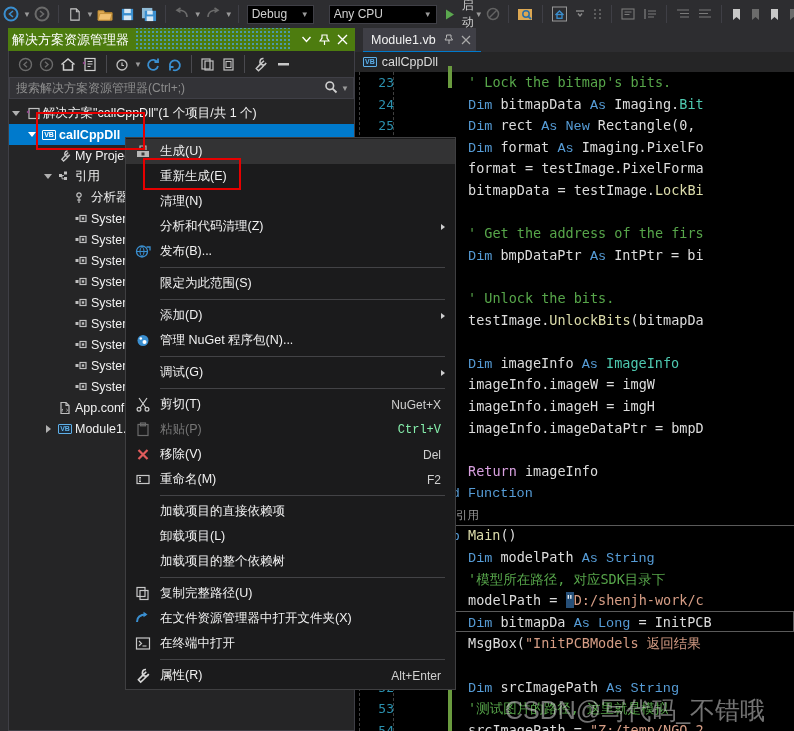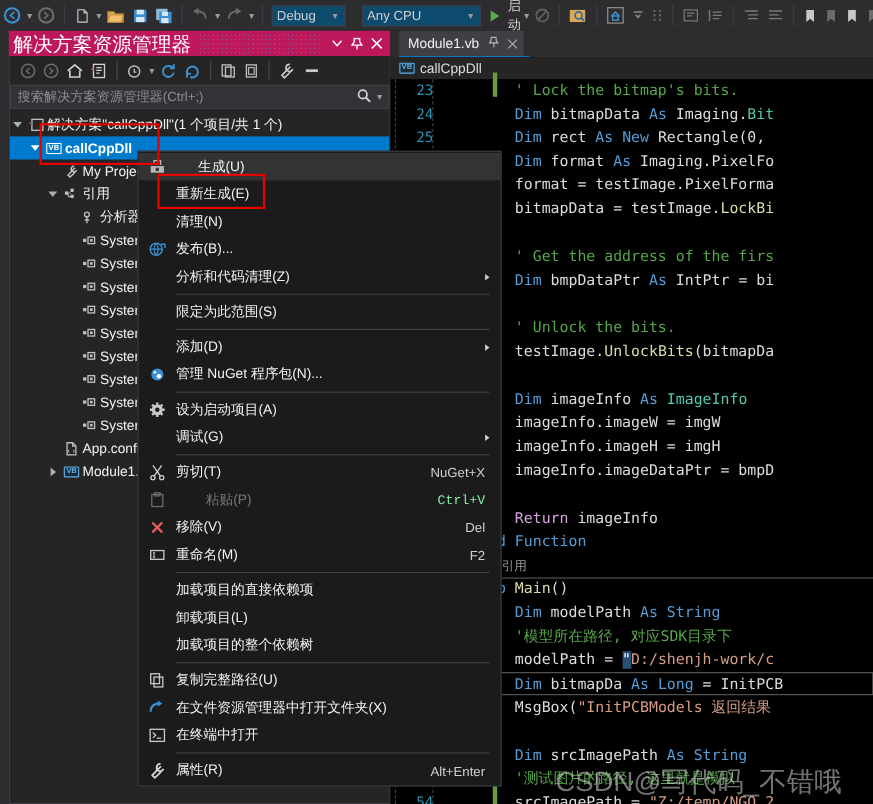--- a/index.html
+++ b/index.html
@@ -12,33 +12,33 @@
   }
   .root{position:absolute;left:0;top:0;width:794px;height:731px;}
 
   
   .toolbar{position:absolute;left:0;top:0;width:794px;height:28px;background:#2d2d30;
            display:flex;align-items:center;overflow:hidden;}
   .tb-sep{width:1px;height:18px;background:#3f3f46;margin:0 5px;flex:none;}
   .tb-btn{height:22px;display:flex;align-items:center;justify-content:center;
           padding:0 3px;flex:none;}
   .tb-caret{font-size:8px;color:#9a9a9a;margin-left:1px;}
-  .combo{height:19px;border:1px solid #3f3f46;background:#0c4a6e;color:#d0d0d0;
+  .combo{height:19px;border:1px solid #3f3f46;background:#000000;color:#d0d0d0;
          font-size:12px;display:flex;align-items:center;padding:0 4px;flex:none;
          margin:0 3px;box-sizing:border-box;}
   .combo .cv{flex:1;white-space:nowrap;overflow:hidden;}
   .combo .cc{font-size:8px;color:#9a9a9a;margin-left:8px;}
   .run-label{color:#d0d0d0;font-size:12px;margin-left:3px;}
 
   
   .se-panel{position:absolute;left:8px;top:28px;width:347px;height:703px;
             background:#252526;border:1px solid #3f3f46;border-top:none;box-sizing:border-box;}
   .se-title{position:absolute;left:8px;top:28px;width:347px;height:23px;
-            background:#be185d;display:flex;align-items:center;padding:0 4px;
-            box-sizing:border-box;color:#fff;font-size:18px;}
+            background:#4d7c0f;display:flex;align-items:center;padding:0 4px;
+            box-sizing:border-box;color:#fff;font-size:13px;}
   .se-title .t{white-space:nowrap;}
   .se-dots{flex:1;height:100%;background-image:radial-gradient(#4ba5e0 0.7px, transparent 0.8px);
            background-size:4px 4px;background-position:0 10px;margin:0 6px;opacity:.8;}
   .se-tbtn{width:18px;height:20px;display:flex;align-items:center;justify-content:center;
            color:#fff;font-size:12px;flex:none;}
 
   .se-toolbar{position:absolute;left:9px;top:51px;width:345px;height:26px;
               background:#252526;display:flex;align-items:center;padding-left:6px;
               box-sizing:border-box;}
   .se-toolbar .tb-sep{background:#4a4a4f;}
@@ -63,22 +63,22 @@
   .ticon{width:20px;flex:none;display:flex;align-items:center;justify-content:center;}
   .vbbadge{border:1px solid #5fb0e8;color:#5fb0e8;font-size:7px;font-weight:bold;
            line-height:8px;padding:0 1px;border-radius:1px;background:#1b2a38;}
   .sel .vbbadge{border-color:#fff;color:#fff;background:transparent;}
 
   
   .ctx{position:absolute;left:125px;top:137px;width:331px;
        background:#1b1b1c;border:1px solid #3f3f41;box-sizing:border-box;
        padding:1px 0;z-index:40;}
   .mi{height:25px;display:flex;align-items:center;position:relative;color:#f1f1f1;font-size:12.5px;}
-  .mi.hl{background:#333334;gap:20px;}
-  .mi.dis{color:#767676;gap:27px;}
+  .mi.hl{background:#333334;}
+  .mi.dis{color:#767676;}
   .mi .mic{width:34px;flex:none;display:flex;align-items:center;justify-content:center;}
   .mi .mlbl{flex:1;white-space:nowrap;}
   .mi .mkey{color:#d0d0d0;font-size:12px;padding-right:14px;white-space:nowrap;}
   .mi.dis .mkey{color:#86efac;font-family:Liberation Mono, monospace;}
   .mi .msub{position:absolute;right:10px;width:0;height:0;
             border-left:4px solid #cfcfcf;border-top:3.5px solid transparent;
             border-bottom:3.5px solid transparent;}
   .msep{height:1px;background:#434346;margin:3px 10px 3px 34px;}
 
   
@@ -97,21 +97,21 @@
           display:flex;align-items:center;padding-left:8px;box-sizing:border-box;
           color:#dcdcdc;font-size:12.5px;}
   .navbar .vbbadge{margin-right:5px;}
 
   .codearea{position:absolute;left:355px;top:72px;width:439px;height:659px;
             background:#000000;overflow:hidden;font-family:"DejaVu Sans Mono","Liberation Mono",monospace;}
   .gutter{position:absolute;left:0;top:0;width:45px;height:659px;text-align:right;}
   .gline{height:21.6px;line-height:21.6px;color:#2b91af;font-size:13px;padding-right:6px;}
   .codelines{position:absolute;left:48px;top:0;width:391px;height:659px;}
   .cline{height:21.6px;line-height:21.6px;font-size:13.5px;white-space:pre;color:#dcdcdc;}
-  .kw{color:#569cd6;}
+  .kw{color:#569cd6;font-family:Liberation Mono, monospace;}
   .ty{color:#4ec9b0;}
   .cm{color:#57a64a;}
   .st{color:#d69d85;}
   .fn{color:#dcdcaa;}
   .ctl{color:#d8a0df;}
   .pl{color:#dcdcdc;}
   .ref{color:#9a9a9a;font-size:11.5px;}
   .indent-guide{position:absolute;top:0;width:0;height:659px;border-left:1px dashed #404040;}
   .chgbar{position:absolute;width:4px;background:#6a9b3f;}
   .hl-box{position:absolute;left:0;width:439px;height:21px;border:1px solid #5a5a5a;box-sizing:border-box;}
@@ -592,34 +592,34 @@
       </div>
       <div class="mi">
         <span class="mic"></span>
         <span class="mlbl">重新生成(E)</span>
       </div>
       <div class="mi">
         <span class="mic"></span>
         <span class="mlbl">清理(N)</span>
       </div>
       <div class="mi">
+        <span class="mic"></span>
+        <span class="mlbl">分析和代码清理(Z)</span>
+        <span class="msub"></span>
+      </div>
+      <div class="mi">
         <span class="mic">
           <svg width="16" height="15" viewBox="0 0 16 15">
             <circle cx="7" cy="7.5" r="5.5" fill="none" stroke="#3a8fd0" stroke-width="1.3"></circle>
             <path d="M1.7 7.5 h10.6 M7 2 a9 9 0 0 1 0 11 a9 9 0 0 1 0 -11" fill="none" stroke="#3a8fd0" stroke-width="1"></path>
             <path d="M11.5 3 h3.5 v3.5" fill="none" stroke="#3a8fd0" stroke-width="1.3"></path>
           </svg>
         </span>
         <span class="mlbl">发布(B)...</span>
       </div>
-      <div class="mi">
-        <span class="mic"></span>
-        <span class="mlbl">分析和代码清理(Z)</span>
-        <span class="msub"></span>
-      </div>
       <div class="msep"></div>
       <div class="mi">
         <span class="mic"></span>
         <span class="mlbl">限定为此范围(S)</span>
       </div>
       <div class="msep"></div>
       <div class="mi">
         <span class="mic"></span>
         <span class="mlbl">添加(D)</span>
         <span class="msub"></span>
@@ -628,32 +628,20 @@
         <span class="mic">
           <svg width="16" height="15" viewBox="0 0 16 15">
             <circle cx="8" cy="7.5" r="5.5" fill="#3a8fd0"></circle>
             <circle cx="5.8" cy="5.5" r="1.3" fill="#fff"></circle>
             <circle cx="9.5" cy="9" r="2" fill="#fff"></circle>
           </svg>
         </span>
         <span class="mlbl">管理 NuGet 程序包(N)...</span>
       </div>
       <div class="msep"></div>
-      <div class="mi">
-        <span class="mic">
-          <svg width="16" height="15" viewBox="0 0 16 15">
-            <circle cx="8" cy="7.5" r="5" fill="#c8c8c8"></circle>
-            <circle cx="8" cy="7.5" r="2" fill="#1b1b1c"></circle>
-            <g stroke="#c8c8c8" stroke-width="2.2">
-              <path d="M8 0.8 v2 M8 12.2 v2 M1.3 7.5 h2 M12.7 7.5 h2 M3.3 2.8 l1.4 1.4 M11.3 10.8 l1.4 1.4 M12.7 2.8 l-1.4 1.4 M4.7 10.8 l-1.4 1.4"></path>
-            </g>
-          </svg>
-        </span>
-        <span class="mlbl">设为启动项目(A)</span>
-      </div>
       <div class="mi">
         <span class="mic"></span>
         <span class="mlbl">调试(G)</span>
         <span class="msub"></span>
       </div>
       <div class="msep"></div>
       <div class="mi">
         <span class="mic">
           <svg width="16" height="15" viewBox="0 0 16 15">
             <path d="M4 1 L11 11 M12 1 L5 11" stroke="#d0d0d0" stroke-width="1.2" fill="none"></path>

